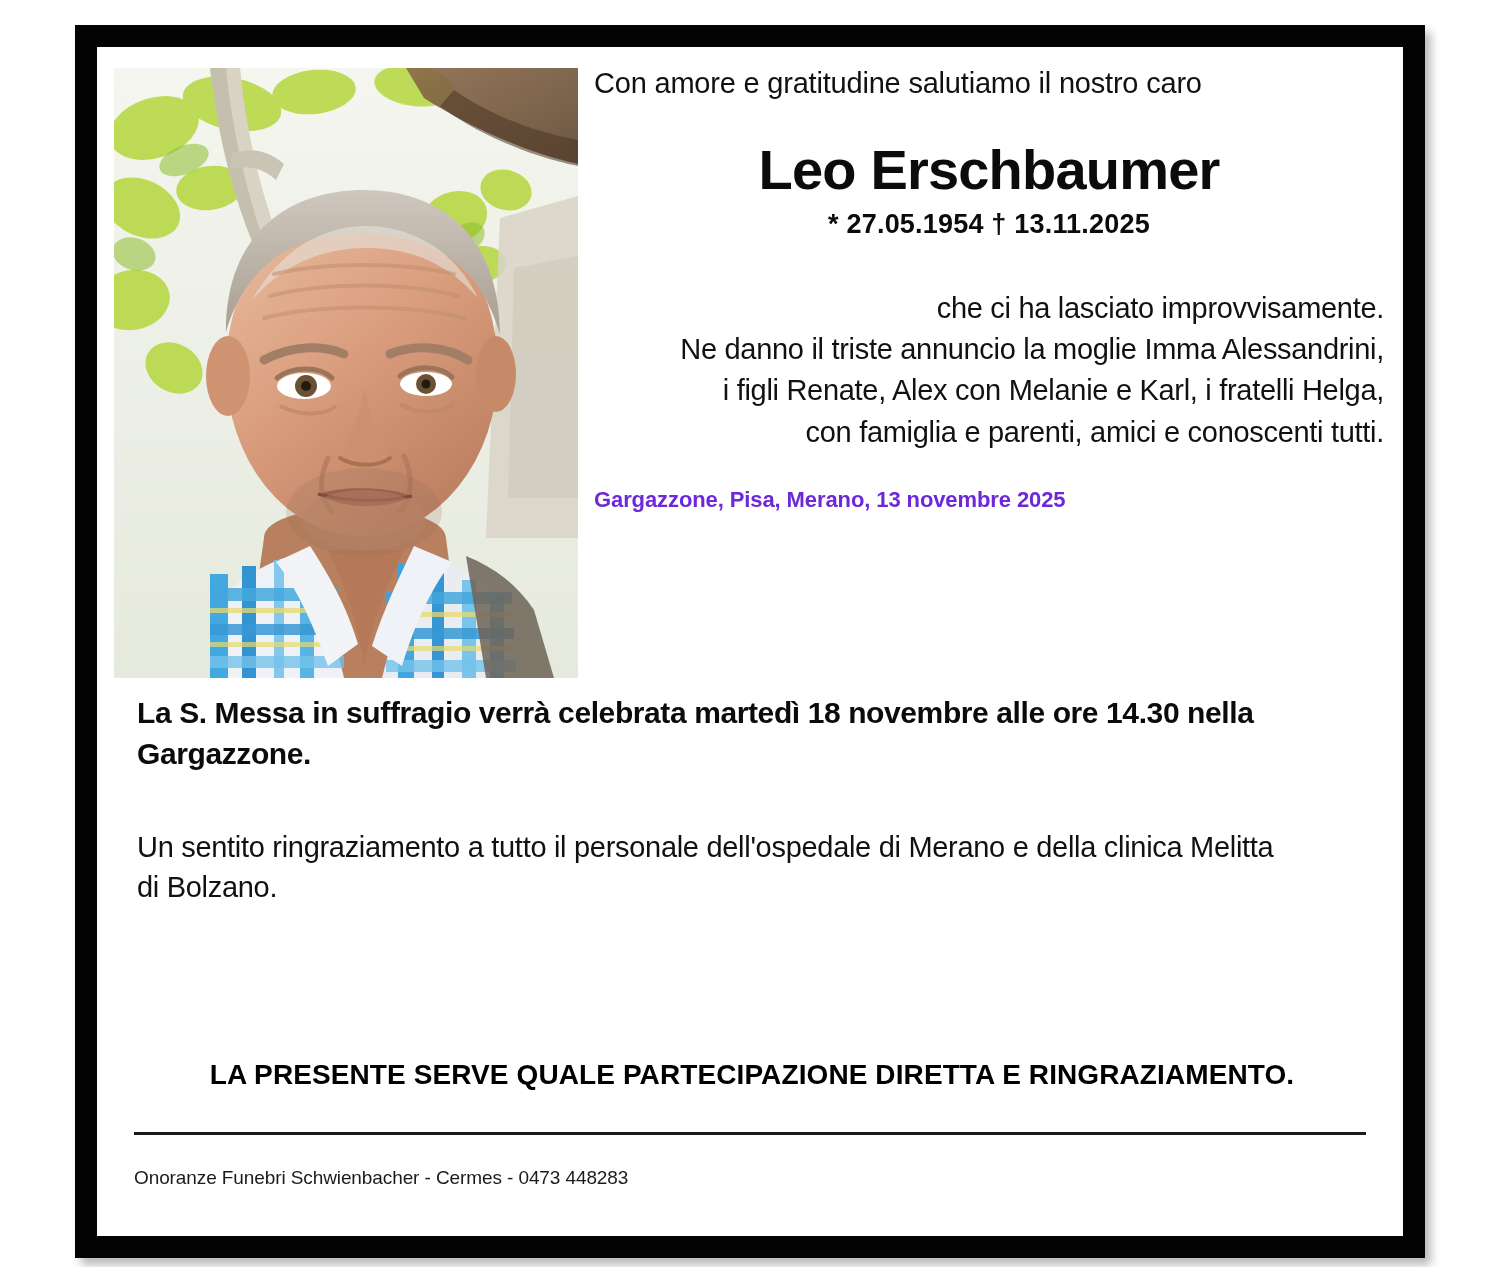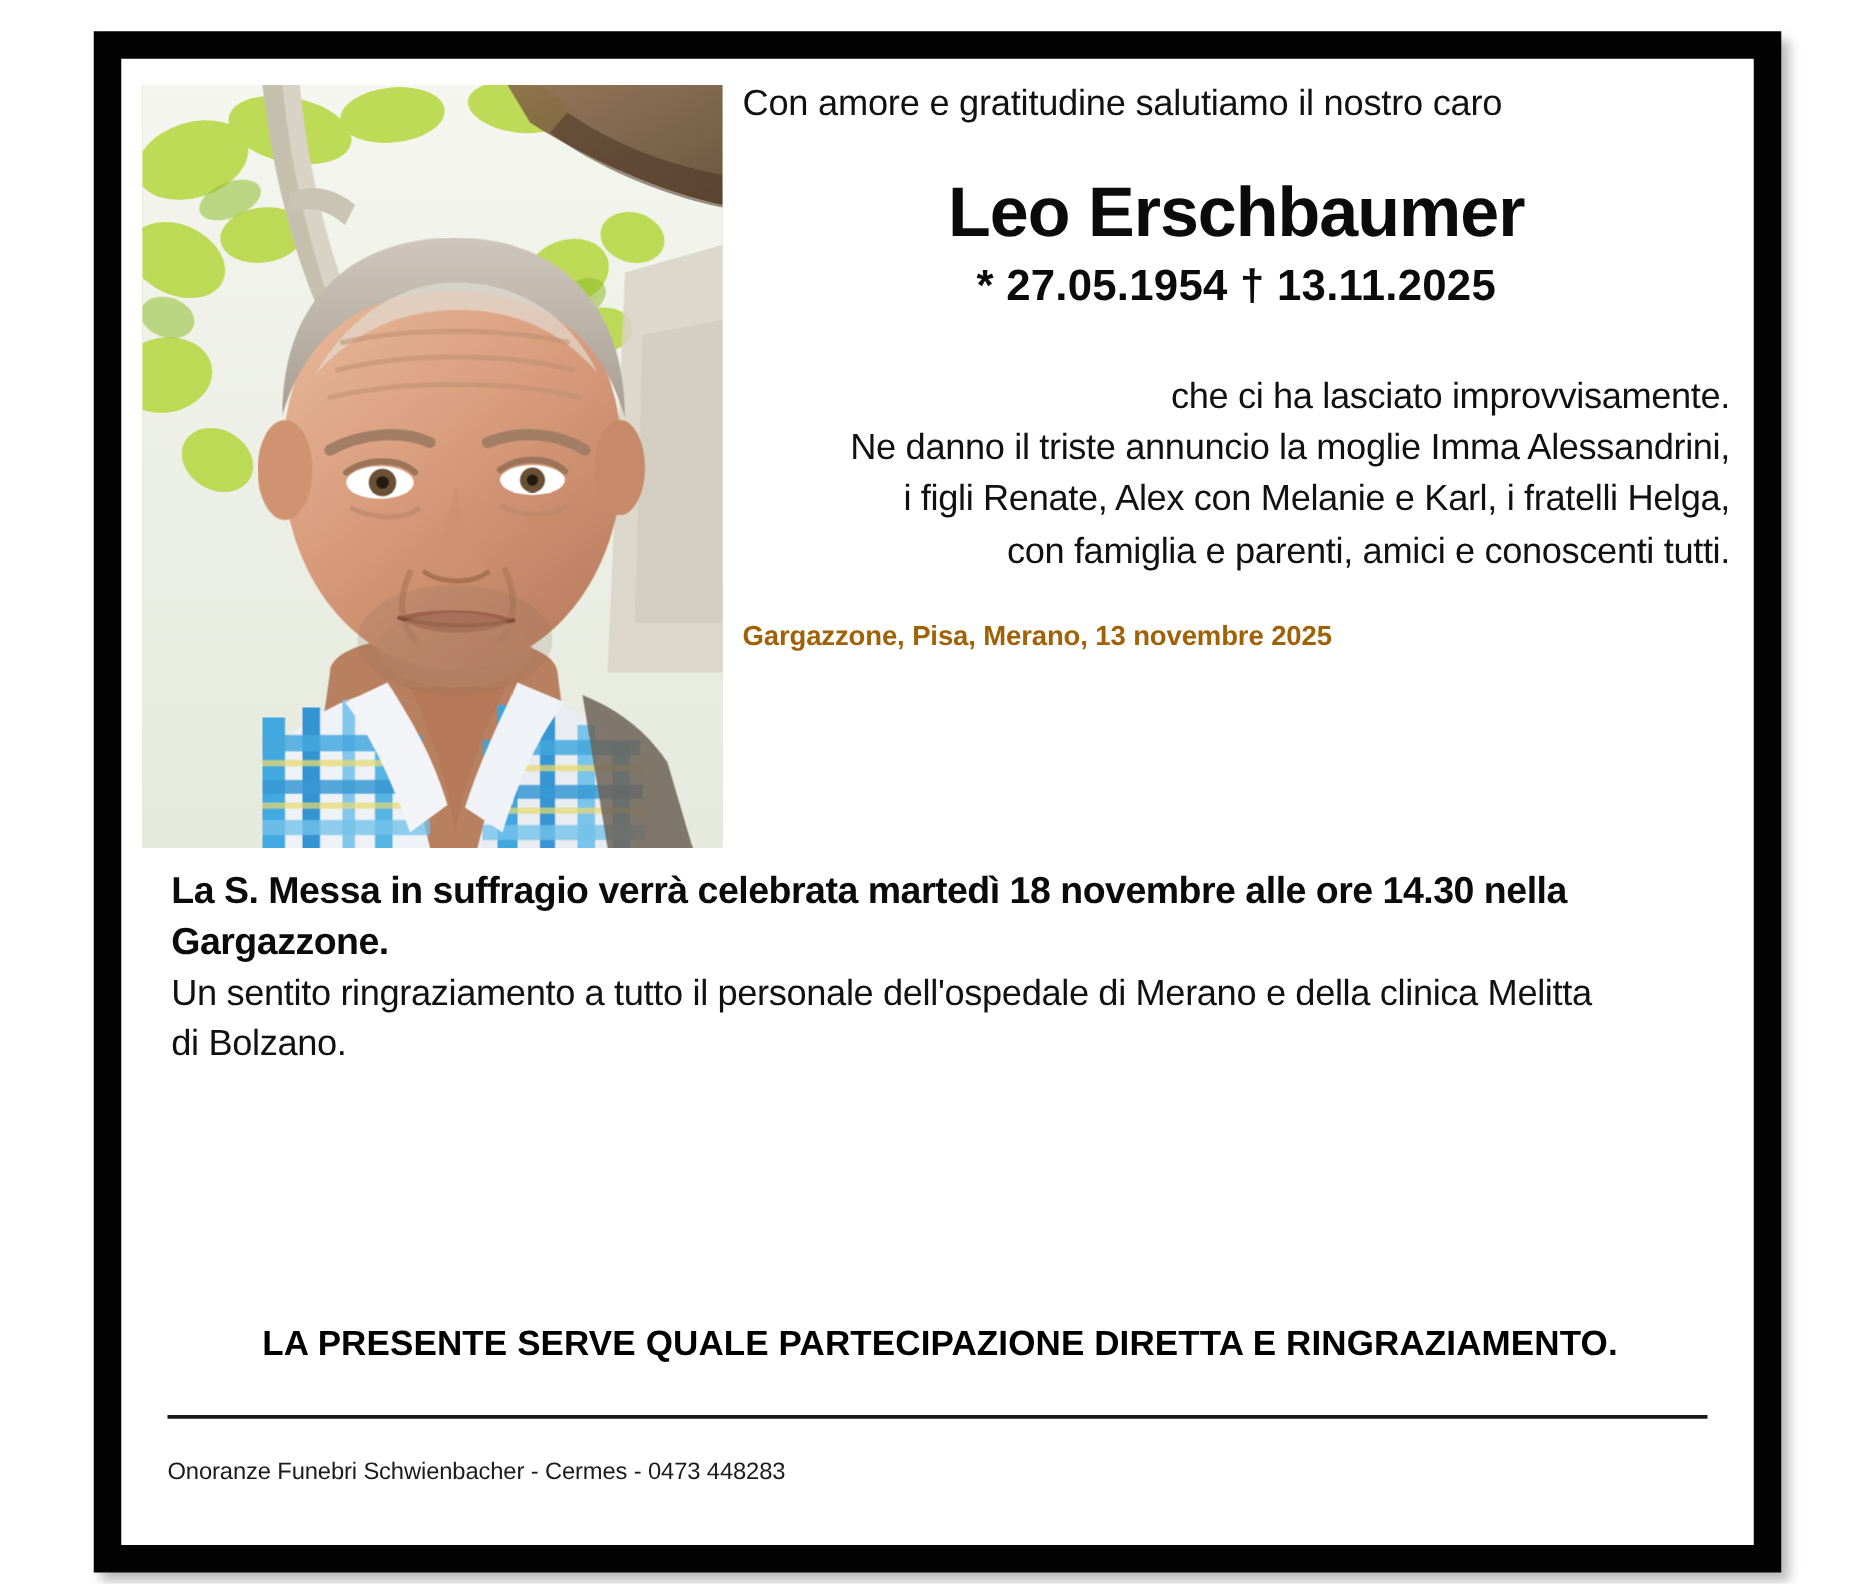--- a/index.html
+++ b/index.html
@@ -73,59 +73,60 @@
     margin-top: 40px;
   }
   .deceased-name {
     font-size: 56px;
     font-weight: bold;
     letter-spacing: -0.8px;
     color: #0b0b0b;
     line-height: 1.05;
   }
   .life-dates {
-    font-size: 35px;
+    font-size: 27px;
     font-weight: bold;
     letter-spacing: 0.2px;
     color: #0b0b0b;
     margin-top: 9px;
   }
   .passage {
     margin-top: 48px;
     font-size: 29px;
     line-height: 1.42;
     color: #111;
     letter-spacing: -0.3px;
   }
   .passage .ln { display: block; white-space: nowrap; text-align: right; }
 
   .place-date {
     margin-top: 34px;
     font-size: 22px;
     font-weight: bold;
-    color: #a16207;
+    color: #6d28d9;
     letter-spacing: -0.1px;
   }
 
   
   .lower {
     position: absolute;
     left: 40px;
     top: 646px;
     width: 1230px;
   }
   .rites {
     font-size: 30px;
     font-weight: bold;
     line-height: 1.36;
     color: #0b0b0b;
     letter-spacing: -0.4px;
   }
   .rites .ln { display: block; }
   .thanks {
+    margin-top: 52px;
     font-size: 29px;
     line-height: 1.4;
     color: #111;
     letter-spacing: -0.3px;
   }
   .thanks .ln { display: block; }
 
   .closing {
     position: absolute;
     left: 40px;

